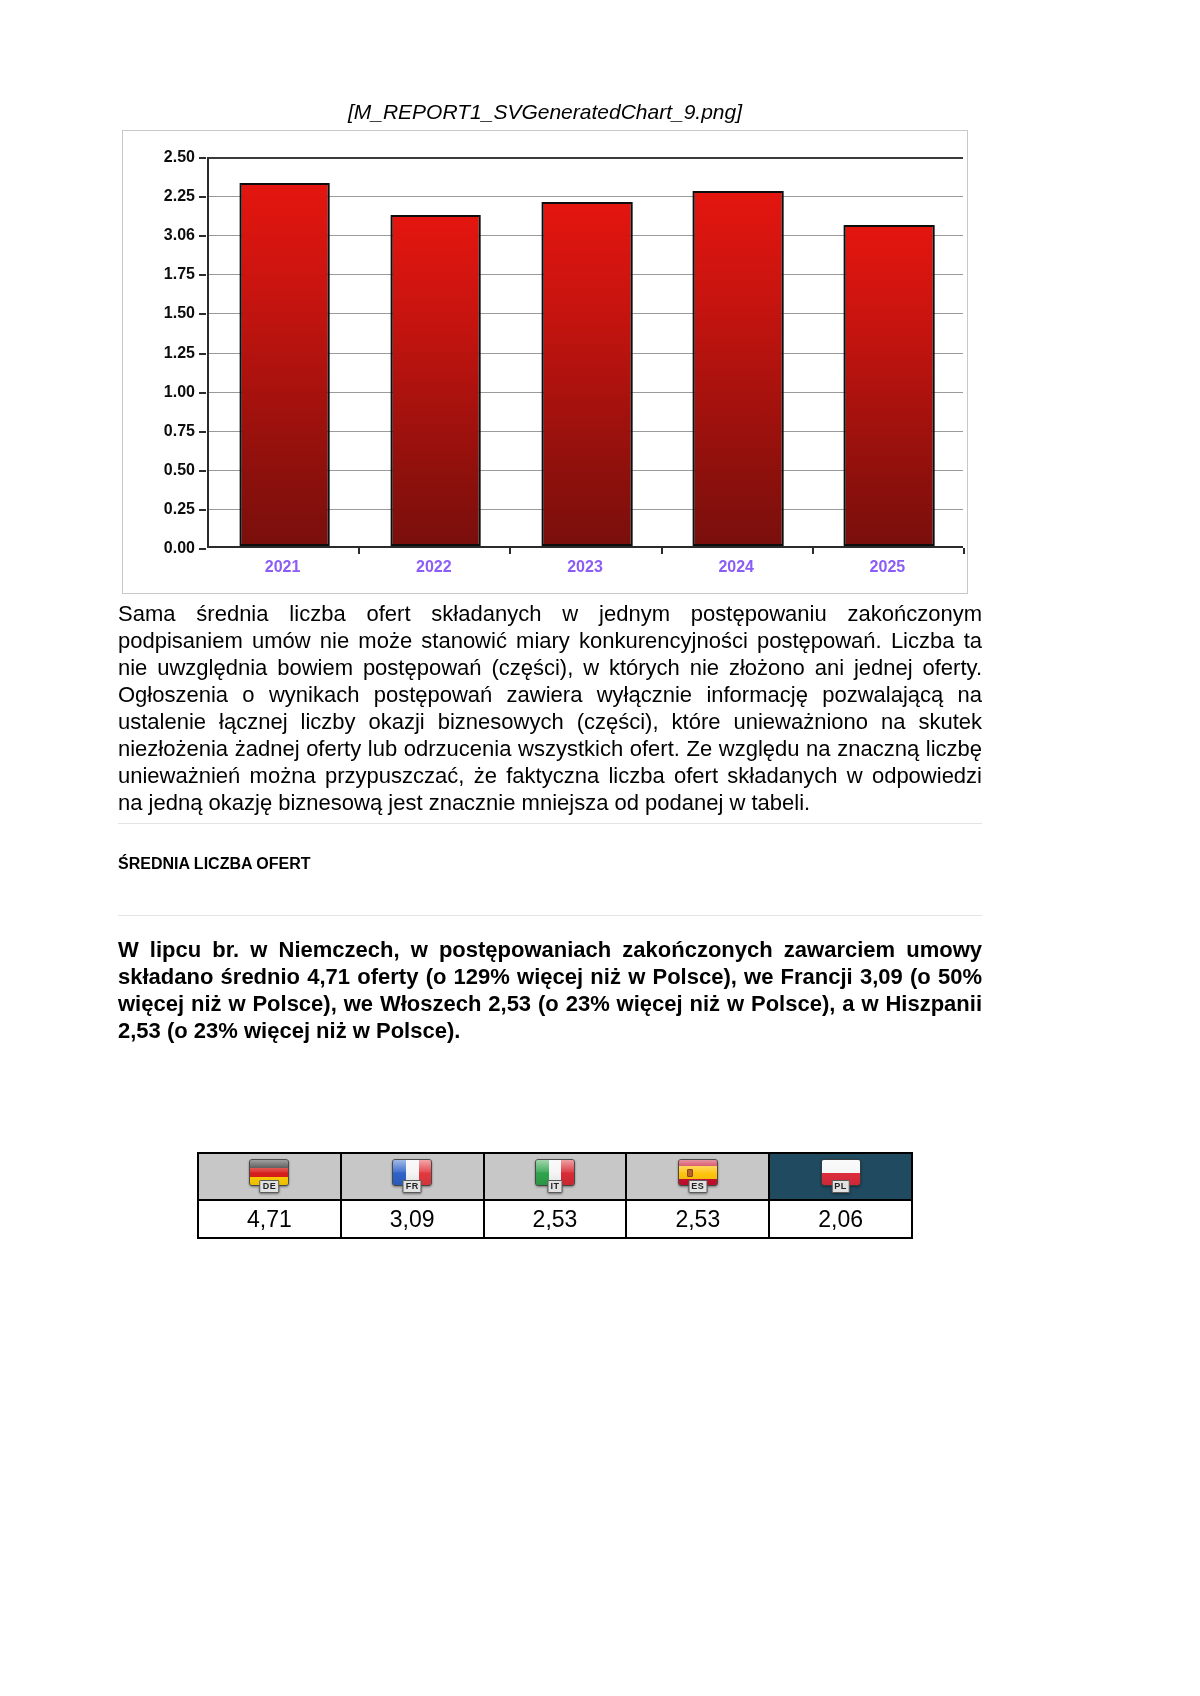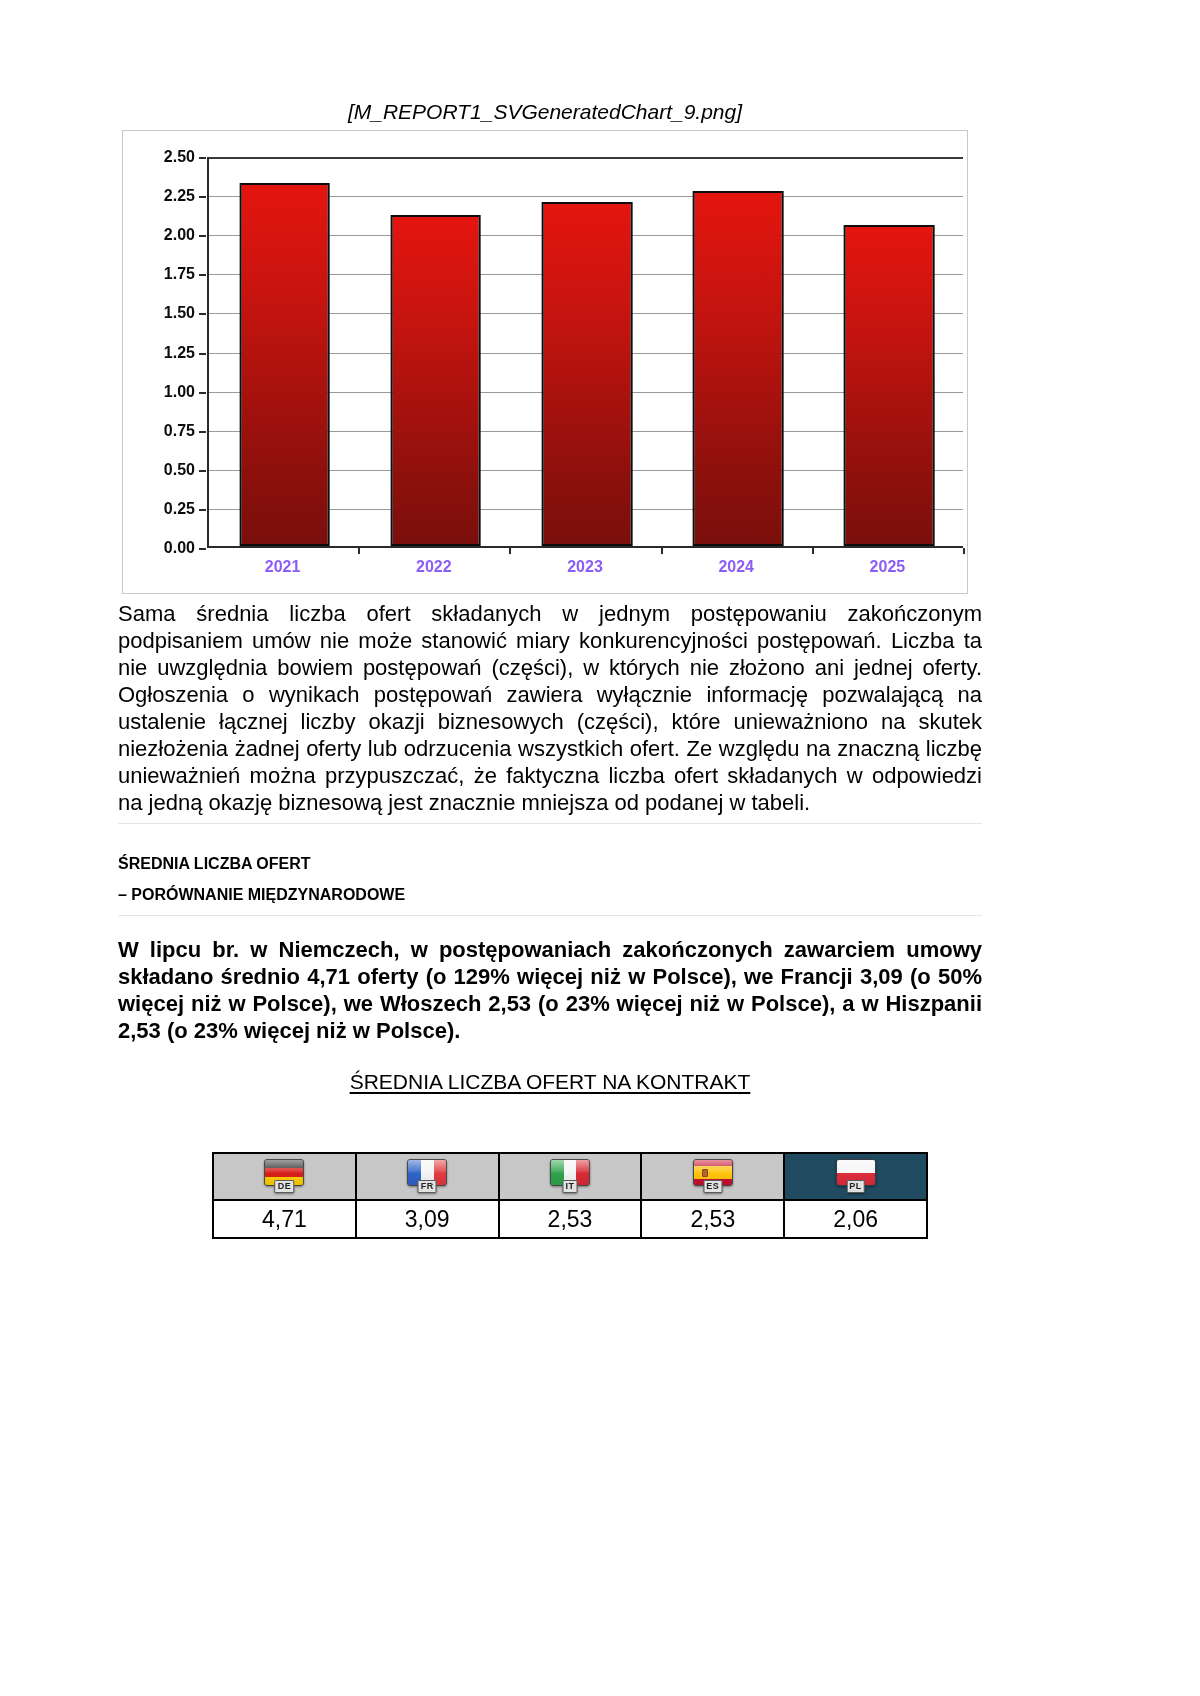--- a/index.html
+++ b/index.html
@@ -50,21 +50,21 @@
     position:absolute;left:118px;width:864px;font-size:16px;font-weight:700;
     line-height:31px;color:#000;
   }
   .center-title{
     position:absolute;left:118px;width:864px;text-align:center;
     font-size:21px;color:#000;
   }
   .center-title .u{text-decoration:underline;text-underline-offset:3px;}
   
   .country-table{
-    position:absolute;left:212px;top:1152px;width:716px;
+    position:absolute;left:197px;top:1152px;width:716px;
     border-collapse:collapse;table-layout:fixed;
   }
   .country-table th,.country-table td{
     border:2px solid #000;box-sizing:border-box;text-align:center;vertical-align:middle;
   }
   .country-table th{background:#c7c7c7;height:47px;}
   .country-table th.highlight{background:#1f4a60;}
   .country-table td{background:#fff;height:38px;font-size:23px;font-weight:400;color:#000;}
   
   .flag{position:relative;display:inline-block;width:40px;height:27px;margin-top:-4px;
@@ -121,21 +121,21 @@
           <div class="bar" title="2024: 2.28" style="height: 91.2%;"></div>
         </div>
         <div class="bar-slot" style="left: 604.8px; width: 151.2px;">
           <div class="bar" title="2025: 2.06" style="height: 82.4%;"></div>
         </div>
       </div>
   <div class="y-label" style="left: 10px; top: 26px;">2.50</div>
       <div class="y-tick" style="left: 76px; top: 26px;"></div>
       <div class="y-label" style="left: 10px; top: 65.1px;">2.25</div>
       <div class="y-tick" style="left: 76px; top: 65.1px;"></div>
-      <div class="y-label" style="left: 10px; top: 104.2px;">2.00</div>
+      <div class="y-label" style="left: 10px; top: 104.2px;">3.06</div>
       <div class="y-tick" style="left: 76px; top: 104.2px;"></div>
       <div class="y-label" style="left: 10px; top: 143.3px;">1.75</div>
       <div class="y-tick" style="left: 76px; top: 143.3px;"></div>
       <div class="y-label" style="left: 10px; top: 182.4px;">1.50</div>
       <div class="y-tick" style="left: 76px; top: 182.4px;"></div>
       <div class="y-label" style="left: 10px; top: 221.5px;">1.25</div>
       <div class="y-tick" style="left: 76px; top: 221.5px;"></div>
       <div class="y-label" style="left: 10px; top: 260.6px;">1.00</div>
       <div class="y-tick" style="left: 76px; top: 260.6px;"></div>
       <div class="y-label" style="left: 10px; top: 299.7px;">0.75</div>
@@ -157,30 +157,26 @@
       <div class="x-label" style="left: 764.4px; top: 427px;">2025</div>
       <div class="x-tick" style="left: 840px; top: 417px;"></div>
     </div>
 
   <div class="para" style="top:600px;">Sama średnia liczba ofert składanych w jednym postępowaniu zakończonym podpisaniem umów nie może stanowić miary konkurencyjności postępowań. Liczba ta nie uwzględnia bowiem postępowań (części), w których nie złożono ani jednej oferty. Ogłoszenia o wynikach postępowań zawiera wyłącznie informację pozwalającą na ustalenie łącznej liczby okazji biznesowych (części), które unieważniono na skutek niezłożenia żadnej oferty lub odrzucenia wszystkich ofert.  Ze względu na znaczną liczbę unieważnień można przypuszczać, że faktyczna liczba ofert składanych w odpowiedzi na jedną okazję biznesową jest znacznie mniejsza od podanej w tabeli.</div>
 
   <div class="faint-rule" style="top:823px;"></div>
 
   <div class="section-heading" style="top:848px;">
     <div>ŚREDNIA LICZBA OFERT</div>
-    <div>– PORÓWNANIE MIĘDZYNARODOWE</div>
   </div>
 
   <div class="faint-rule" style="top:915px;"></div>
 
   <div class="para bold" style="top:936px;">W lipcu br. w Niemczech, w postępowaniach zakończonych zawarciem umowy składano średnio 4,71 oferty (o 129% więcej niż w Polsce), we Francji 3,09 (o 50% więcej niż w Polsce), we Włoszech 2,53 (o 23% więcej niż w Polsce), a w Hiszpanii 2,53 (o 23% więcej niż w Polsce).</div>
 
-  <div class="center-title" style="top:1070px;">
-    <span class="u">ŚREDNIA LICZBA OFERT NA KONTRAKT</span>
-  </div>
 
   <table class="country-table">
     <tbody>
       <tr id="flags-row">
           <th><span class="flag"><span class="stripes rows">
                 <span style="background: rgb(43, 43, 43);"></span>
                 <span style="background: rgb(215, 31, 26);"></span>
                 <span style="background: rgb(255, 206, 0);"></span>
               </span><span class="flag-badge">DE</span></span></th>
           <th><span class="flag"><span class="stripes cols">

